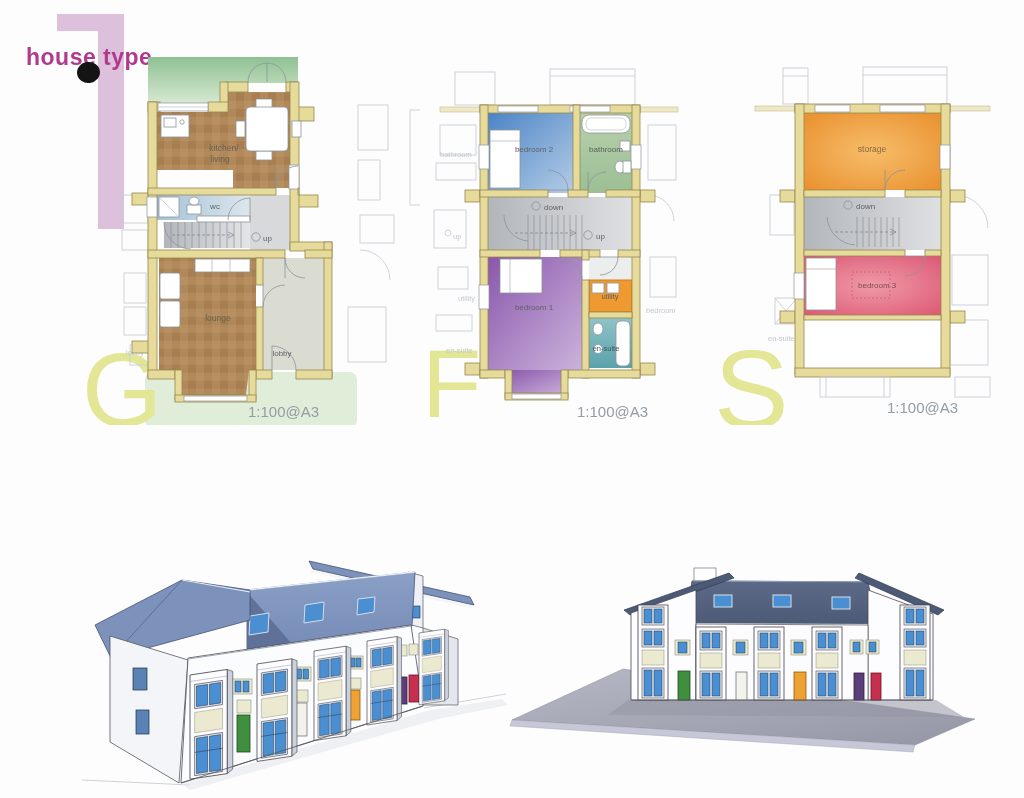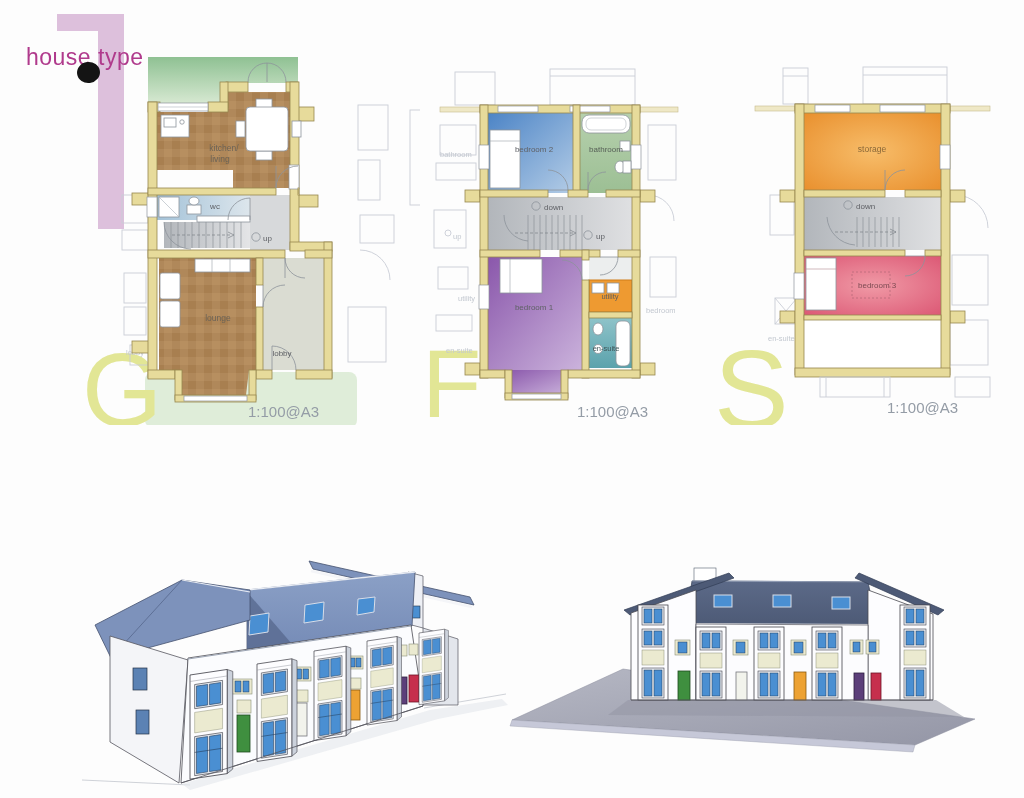--- a/index.html
+++ b/index.html
@@ -4,21 +4,21 @@
 <style>
   html,body{margin:0;padding:0;}
   body{
     width:1024px;height:798px;position:relative;overflow:hidden;
     background:#fdfdfd;
     font-family:"Liberation Sans", sans-serif;
   }
   .abs{position:absolute;}
   #title-text{
     left:26px;top:44px;font-size:23px;color:#b03a8c;letter-spacing:.5px;
-    font-weight:400;
+    font-weight:700;
   }
   .num-bar{background:#ddc0dc;}
   #num-h{left:57px;top:14px;width:67px;height:17px;}
   #num-v{left:98px;top:14px;width:26px;height:215px;}
   #title-dot{
     left:77px;top:62px;width:23px;height:21px;border-radius:50%;
     background:#141414;transform:rotate(-8deg);
   }
   svg text{font-family:"Liberation Sans", sans-serif;}
   .room-label{fill:#6c6356;font-size:8.5px;}

